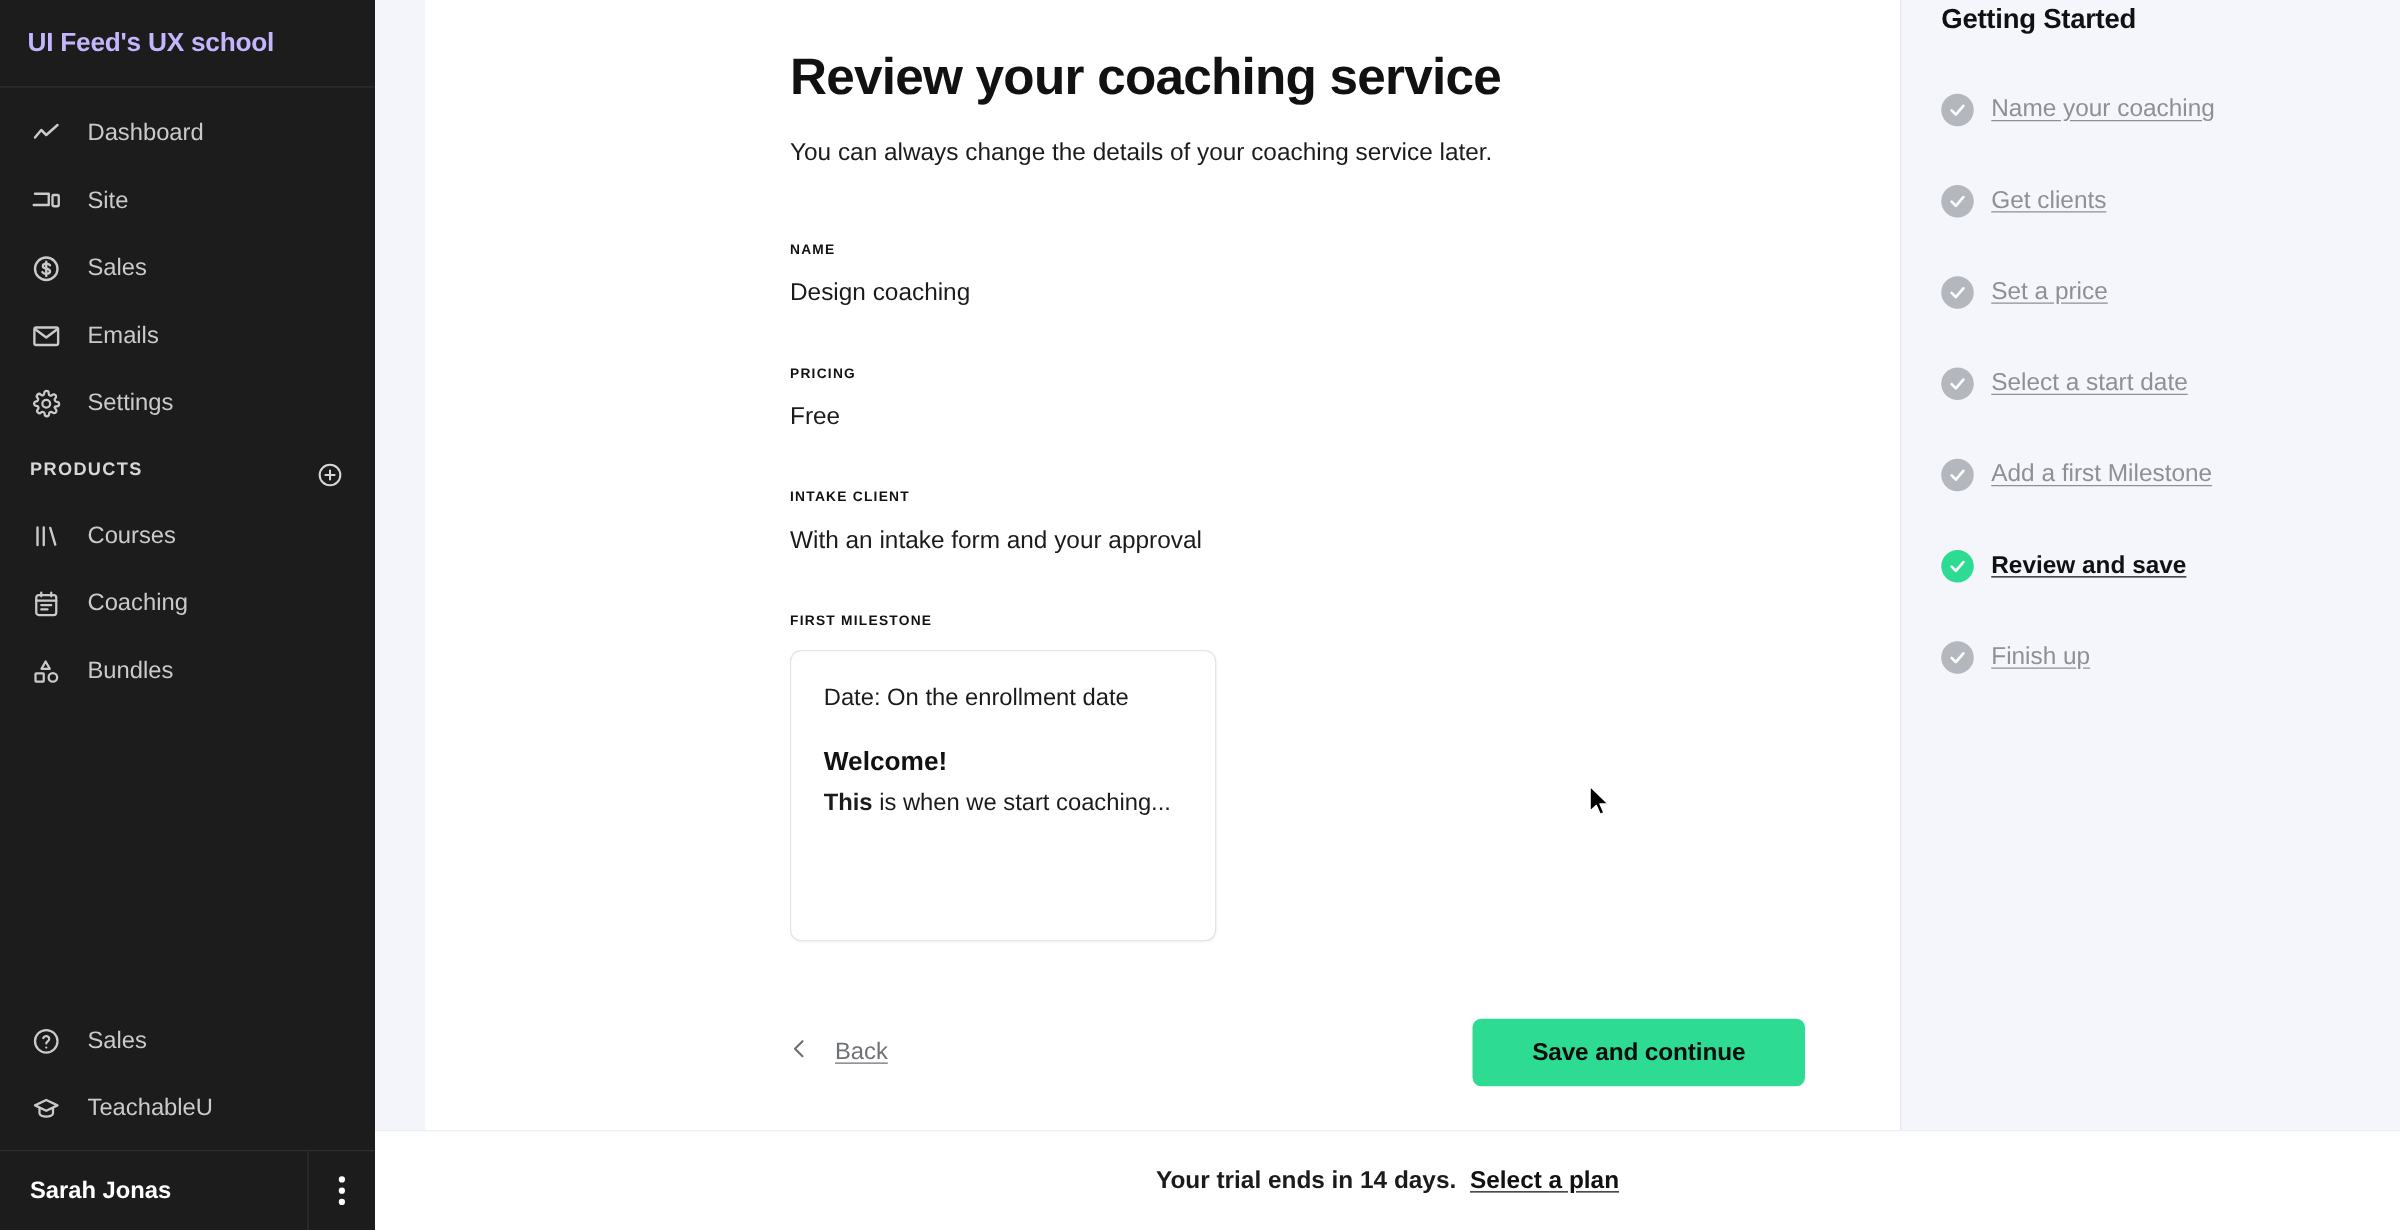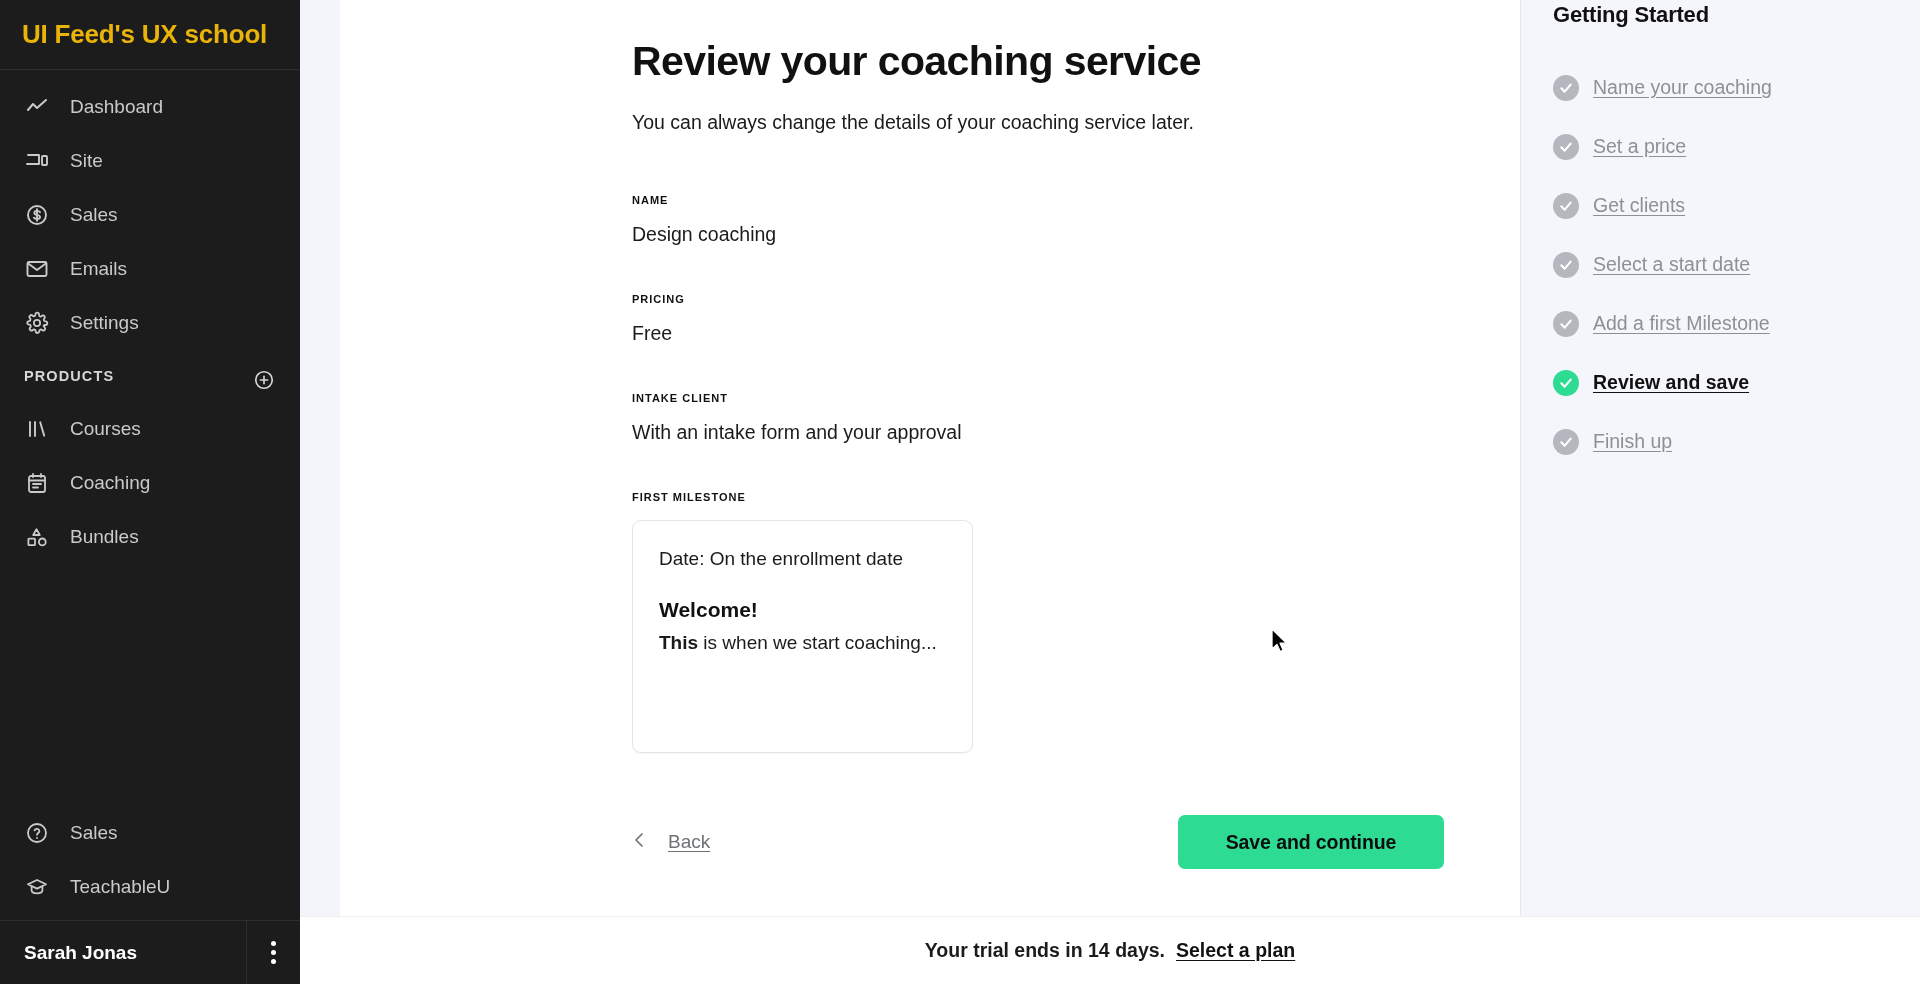--- a/index.html
+++ b/index.html
@@ -22,22 +22,22 @@
     background:#1c1c1c;
     display:flex; flex-direction:column;
     flex:0 0 300px;
     position:relative;
     z-index:5;
   }
   .sidebar-brand {
     height:70px;
     display:flex; align-items:center;
     padding:0 22px;
-    color:#eab308;
-    font-size:26px;
+    color:#c4b5fd;
+    font-size:21px;
     font-weight:bold;
     letter-spacing:-0.2px;
     border-bottom:1px solid #2e2e2e;
   }
   .sidebar-scroll {
     flex:1 1 auto;
     display:flex; flex-direction:column;
     padding-top:10px;
     overflow:hidden;
   }
@@ -219,21 +219,21 @@
     height:916px;
     padding:0 0 0 32px;
   }
   .rp-title {
     font-size:22px;
     font-weight:bold;
     color:#111111;
     padding-top:2px;
     letter-spacing:-0.2px;
   }
-  .rp-list { margin-top:30px; display:flex; flex-direction:column; gap:0; }
+  .rp-list { margin-top:30px; display:flex; flex-direction:column; gap:14px; }
   .rp-item {
     display:flex; align-items:center; gap:14px;
     height:59px;
     cursor:pointer;
     text-decoration:none;
   }
   .rp-check {
     width:26px; height:26px; flex:0 0 26px;
     border-radius:50%;
     background:#b4b7bd;
@@ -251,21 +251,21 @@
     color:#111111;
     font-weight:bold;
   }
 
   
   .trial-bar {
     position:absolute;
     left:300px;
     right:0;
     bottom:0;
-    height:68px;
+    height:80px;
     background:#ffffff;
     border-top:1px solid #eceef2;
     display:flex; align-items:center; justify-content:center;
     gap:11px;
     z-index:6;
   }
   .trial-text {
     font-size:19.5px;
     font-weight:bold;
     color:#1b1b1b;
@@ -492,30 +492,30 @@
           </span>
           <span class="rp-label">Name your coaching</span>
         </a>
 
         <a class="rp-item">
           <span class="rp-check">
             <svg width="16" height="16" viewBox="0 0 24 24" fill="none" stroke="#ffffff" stroke-width="3.2" stroke-linecap="round" stroke-linejoin="round">
                 <polyline points="5 12.5 10 17.5 19 7"></polyline>
               </svg>
           </span>
+          <span class="rp-label">Get clients</span>
+        </a>
+
+        <a class="rp-item">
+          <span class="rp-check">
+            <svg width="16" height="16" viewBox="0 0 24 24" fill="none" stroke="#ffffff" stroke-width="3.2" stroke-linecap="round" stroke-linejoin="round">
+                <polyline points="5 12.5 10 17.5 19 7"></polyline>
+              </svg>
+          </span>
           <span class="rp-label">Set a price</span>
-        </a>
-
-        <a class="rp-item">
-          <span class="rp-check">
-            <svg width="16" height="16" viewBox="0 0 24 24" fill="none" stroke="#ffffff" stroke-width="3.2" stroke-linecap="round" stroke-linejoin="round">
-                <polyline points="5 12.5 10 17.5 19 7"></polyline>
-              </svg>
-          </span>
-          <span class="rp-label">Get clients</span>
         </a>
 
         <a class="rp-item">
           <span class="rp-check">
             <svg width="16" height="16" viewBox="0 0 24 24" fill="none" stroke="#ffffff" stroke-width="3.2" stroke-linecap="round" stroke-linejoin="round">
                 <polyline points="5 12.5 10 17.5 19 7"></polyline>
               </svg>
           </span>
           <span class="rp-label">Select a start date</span>
         </a>

